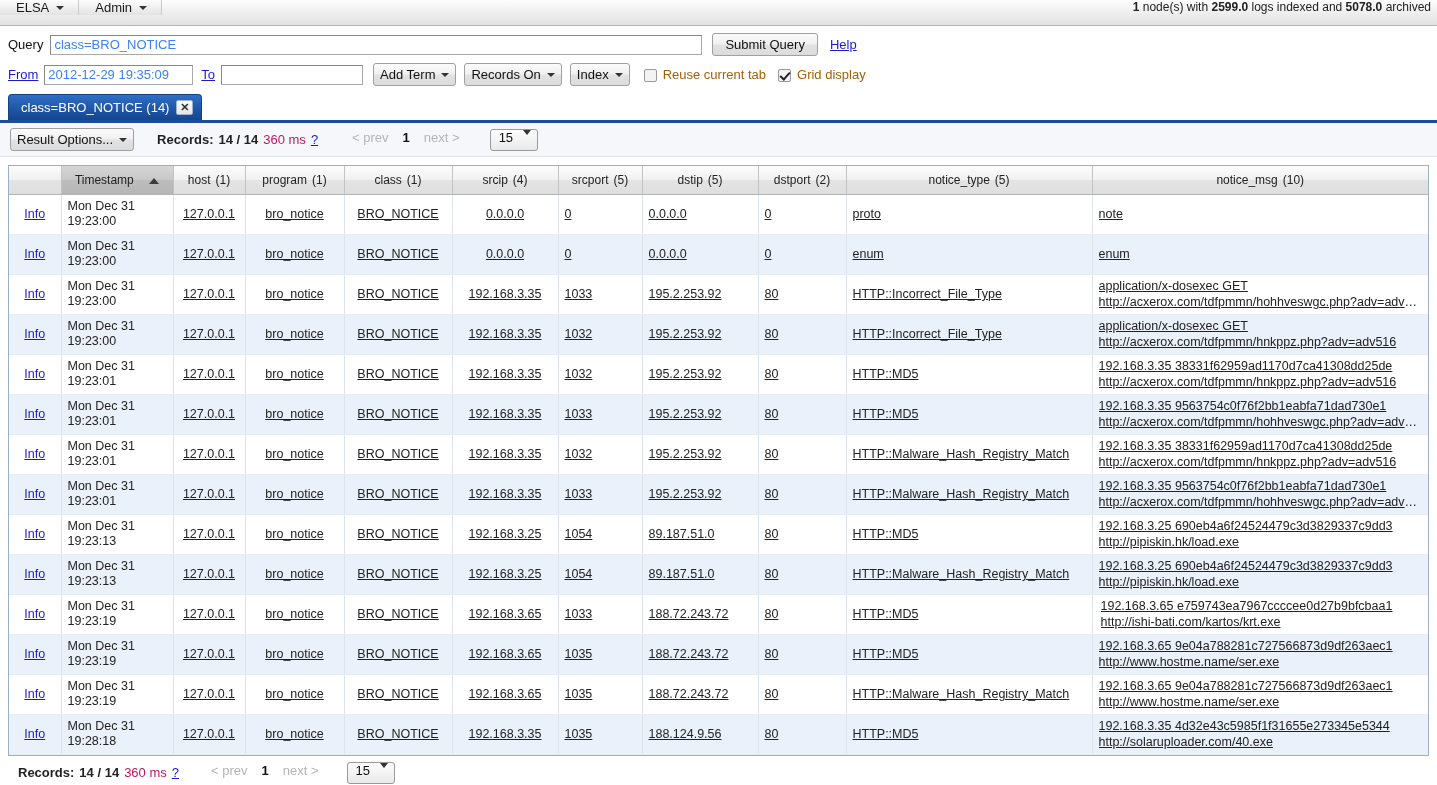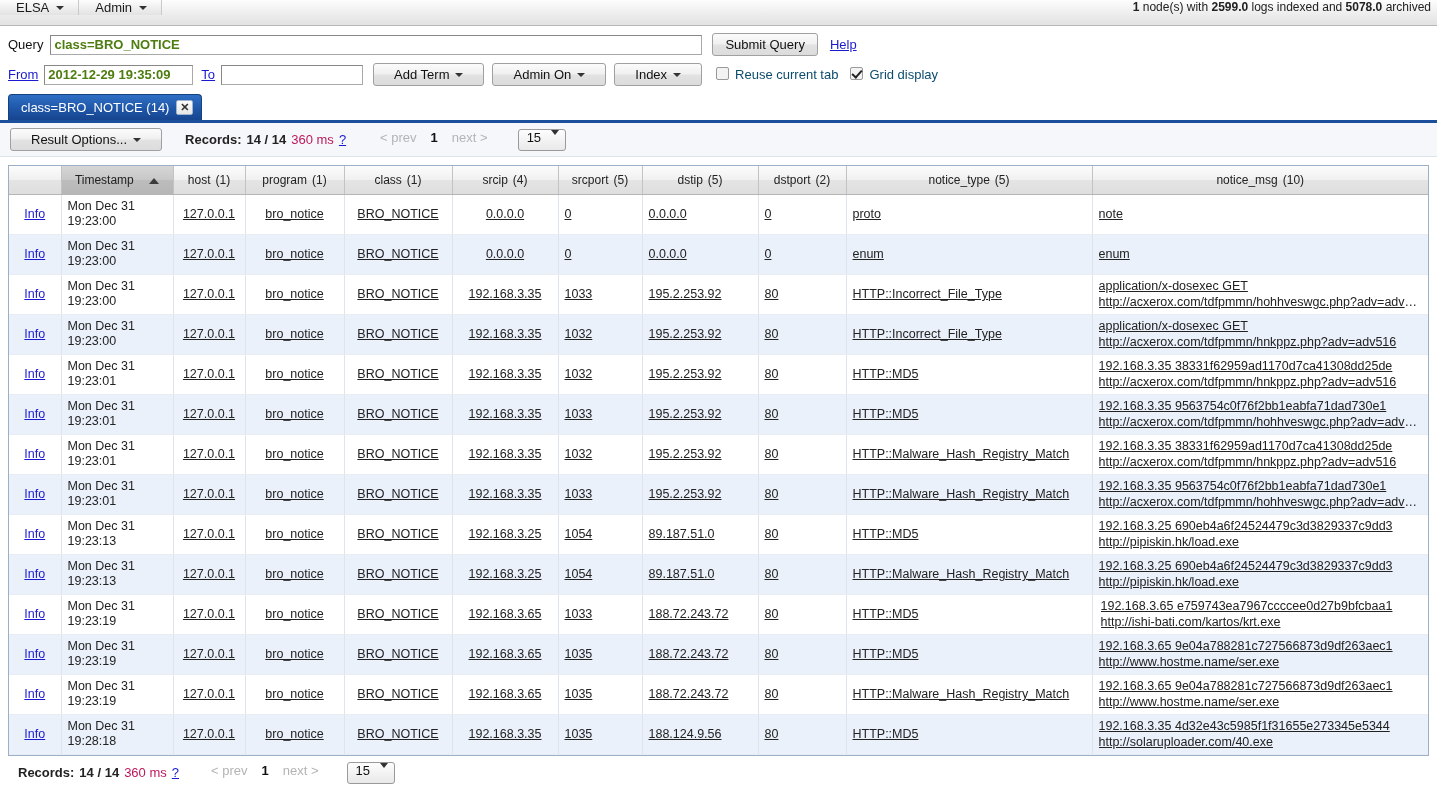--- a/index.html
+++ b/index.html
@@ -75,32 +75,31 @@
   }
   input.txt {
     height: 20px;
     border: 1px solid #a9a9a9;
     border-top-color: #888;
     border-left-color: #888;
     background: #fff;
     font-family: "Liberation Sans", sans-serif;
     font-size: 13px;
     padding: 1px 3px;
-    color: #4d7c0f;
+    color: #3b82f6;
     outline: none;
-    font-weight: bold;
   }
   #query-input { width: 652px; }
   #from-input { width: 149px; }
   #to-input { width: 142px; margin-right: 10px; }
 
   .btn {
     height: 23px;
     min-width: 30px;
-    padding: 0 20px;
+    padding: 0 6px;
     margin-right: 8px;
     border: 1px solid #a0a0a0;
     border-radius: 3px;
     background: linear-gradient(to bottom, #fbfbfb 0%, #f0f0f0 48%, #e2e2e2 52%, #dcdcdc 100%);
     font-family: "Liberation Sans", sans-serif;
     font-size: 13px;
     color: #111;
     display: inline-flex;
     align-items: center;
     justify-content: center;
@@ -116,24 +115,24 @@
   }
   #submit-query-btn { margin-left: 10px; margin-right: 12px; padding: 0 12px; }
   .help-link {
     font-size: 13px;
     color: #1a1ad0;
     text-decoration: underline;
     cursor: pointer;
   }
   .chk-wrap {
     display: flex;
-    align-items: flex-start;
+    align-items: flex-end;
     margin-right: 12px;
     font-size: 13px;
-    color: #0c4a6e;
+    color: #a16207;
   }
   .chk {
     width: 13px; height: 13px;
     border: 1px solid #9a9a9a;
     border-radius: 2px;
     background: #f3f3f3;
     margin-right: 6px;
     position: relative;
     cursor: pointer;
     flex: 0 0 auto;
@@ -345,21 +344,21 @@
   <div class="row">
     <span class="lnk-label">From</span>
     <input class="txt" id="from-input" type="text" value="2012-12-29 19:35:09" style="">
     <span class="lnk-label" style="margin-left:8px;">To</span>
     <input class="txt" id="to-input" type="text" value="" style="">
     <button class="btn">
       <span>Add Term</span>
       <span class="caret"></span>
     </button>
     <button class="btn">
-      <span>Admin On</span>
+      <span>Records On</span>
       <span class="caret"></span>
     </button>
     <button class="btn" style="margin-right:14px;">
       <span>Index</span>
       <span class="caret"></span>
     </button>
     <span class="chk-wrap">
       <span class="chk" id="chk-reuse"></span>
       <span>Reuse current tab</span>
     </span>

